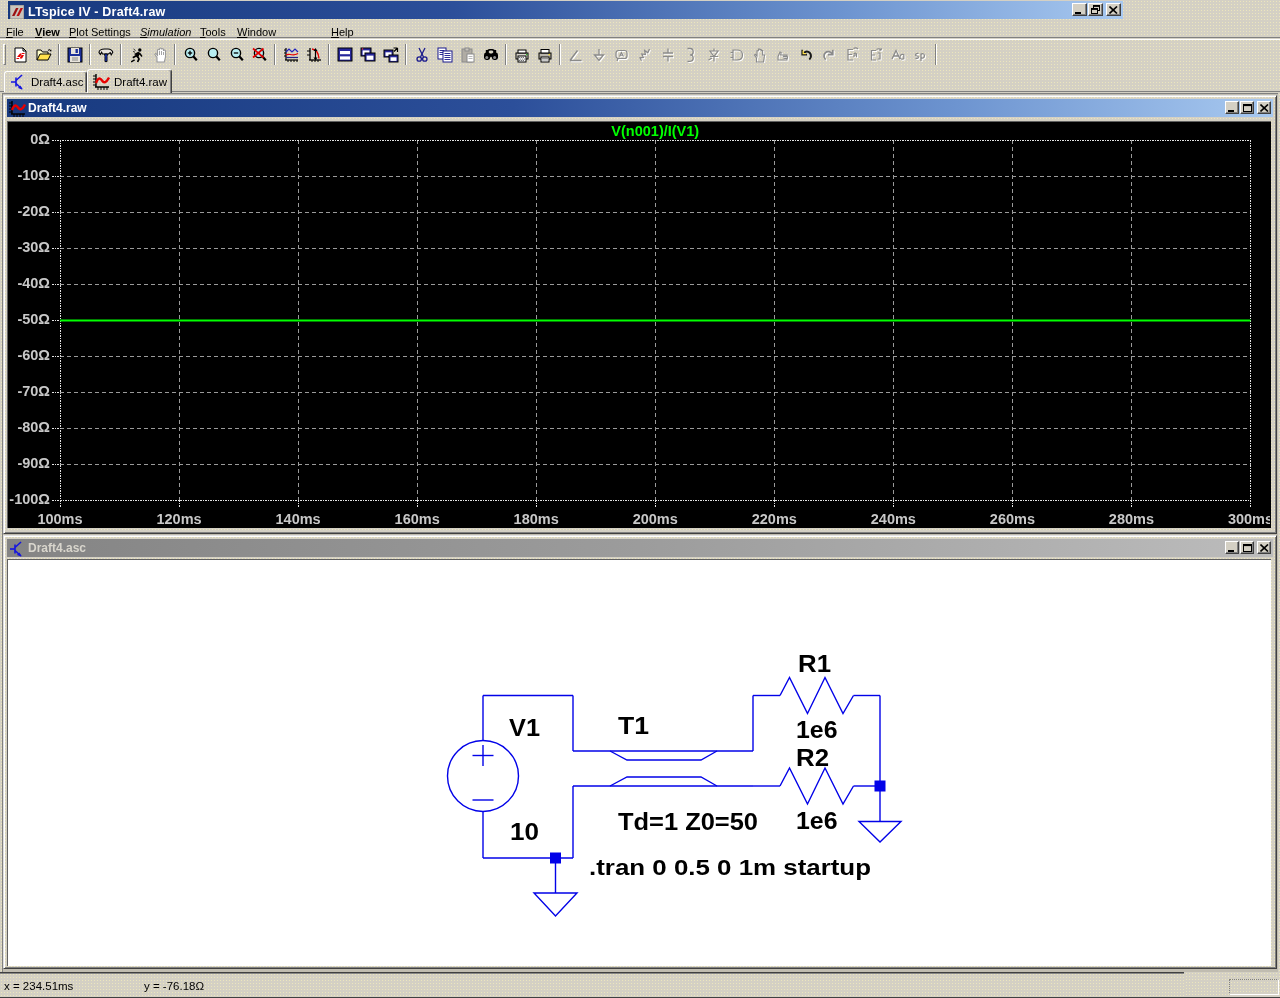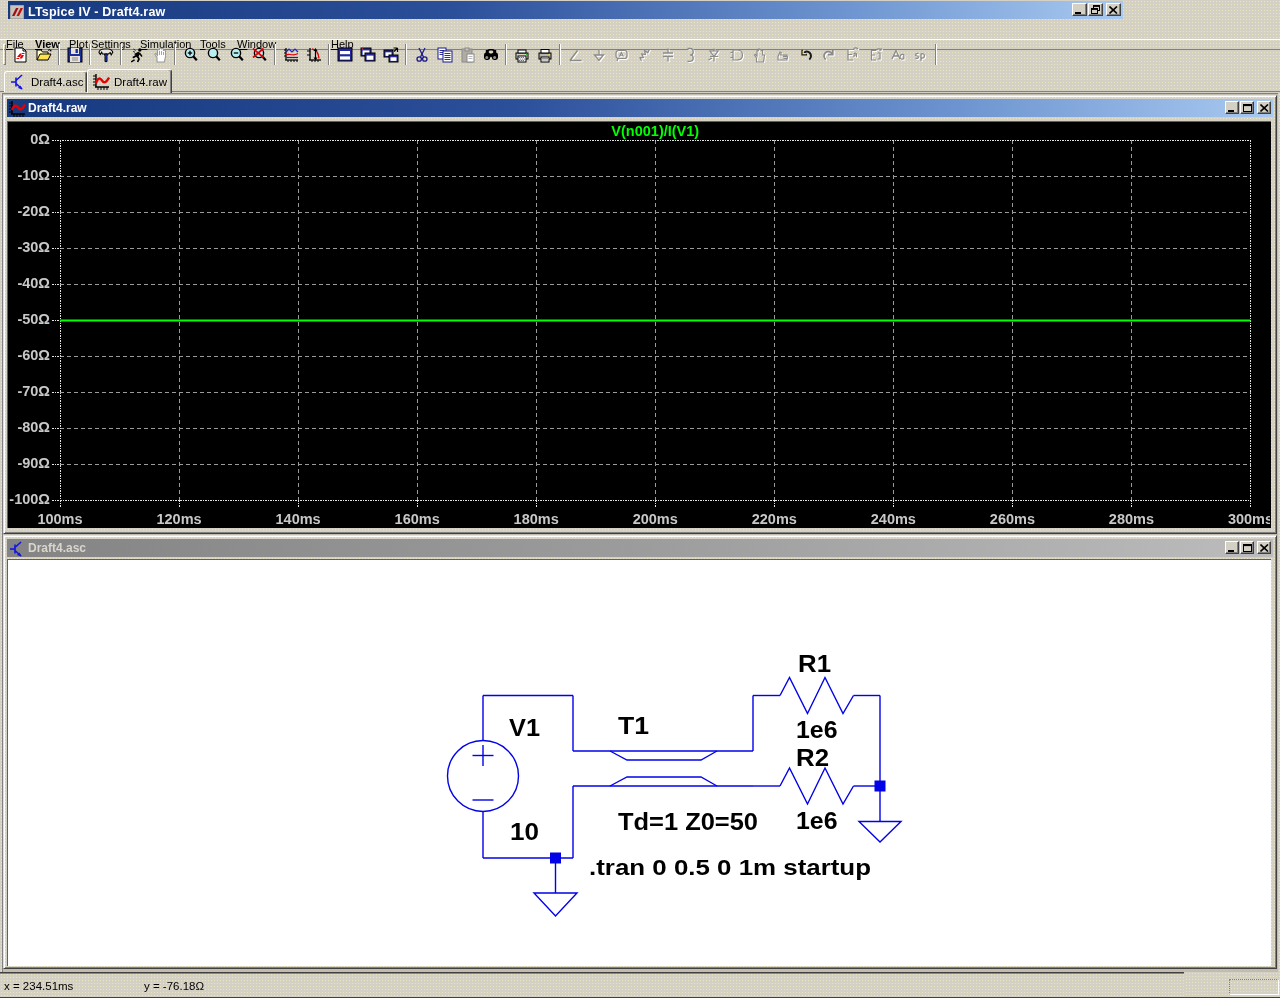--- a/index.html
+++ b/index.html
@@ -30,21 +30,21 @@
     border-top:1px solid #fff; border-left:1px solid #fff;
     border-right:1px solid #404040; border-bottom:1px solid #404040;
     box-shadow:inset -1px -1px 0 #808080;
     display:flex; align-items:center; justify-content:center;
   }
   .winbtn.gap { margin-left:3px; }
   .winbtn svg { display:block; }
 
   
   #menubar {
-    left:0; top:36px; width:1280px; height:14px;
+    left:0; top:24px; width:1280px; height:14px;
     border-bottom:1px solid #808080;
   }
   .menu-item {
     position:absolute; top:0; height:17px; line-height:17px;
     font-size:11px; color:#000; white-space:nowrap;
   }
   .menu-item u { text-decoration:underline; }
 
   
   #toolbar {
@@ -178,21 +178,21 @@
           </g>
         </svg>
       </span>
     </span>
 </div>
 
 <div id="menubar" class="abs">
     <span class="menu-item" style="left: 6px;"><u>F</u>ile</span>
     <span class="menu-item" style="left: 35px; font-weight: bold;"><u>V</u>iew</span>
     <span class="menu-item" style="left: 69px;"><u>P</u>lot Settings</span>
-    <span class="menu-item" style="left: 140px;"><u>S</u>imulation</span>
+    <span class="menu-item" style="left: 140px; font-style: italic;"><u>S</u>imulation</span>
     <span class="menu-item" style="left: 200px;"><u>T</u>ools</span>
     <span class="menu-item" style="left: 237px;"><u>W</u>indow</span>
     <span class="menu-item" style="left: 287px; padding-left: 44px;"><u>H</u>elp</span>
   </div>
 
 <div id="toolbar" class="abs">
   <div id="toolbar-grip"></div>
   <div class="tb-row" id="tb-row">
       <span class="tb-btn">
         <span>

